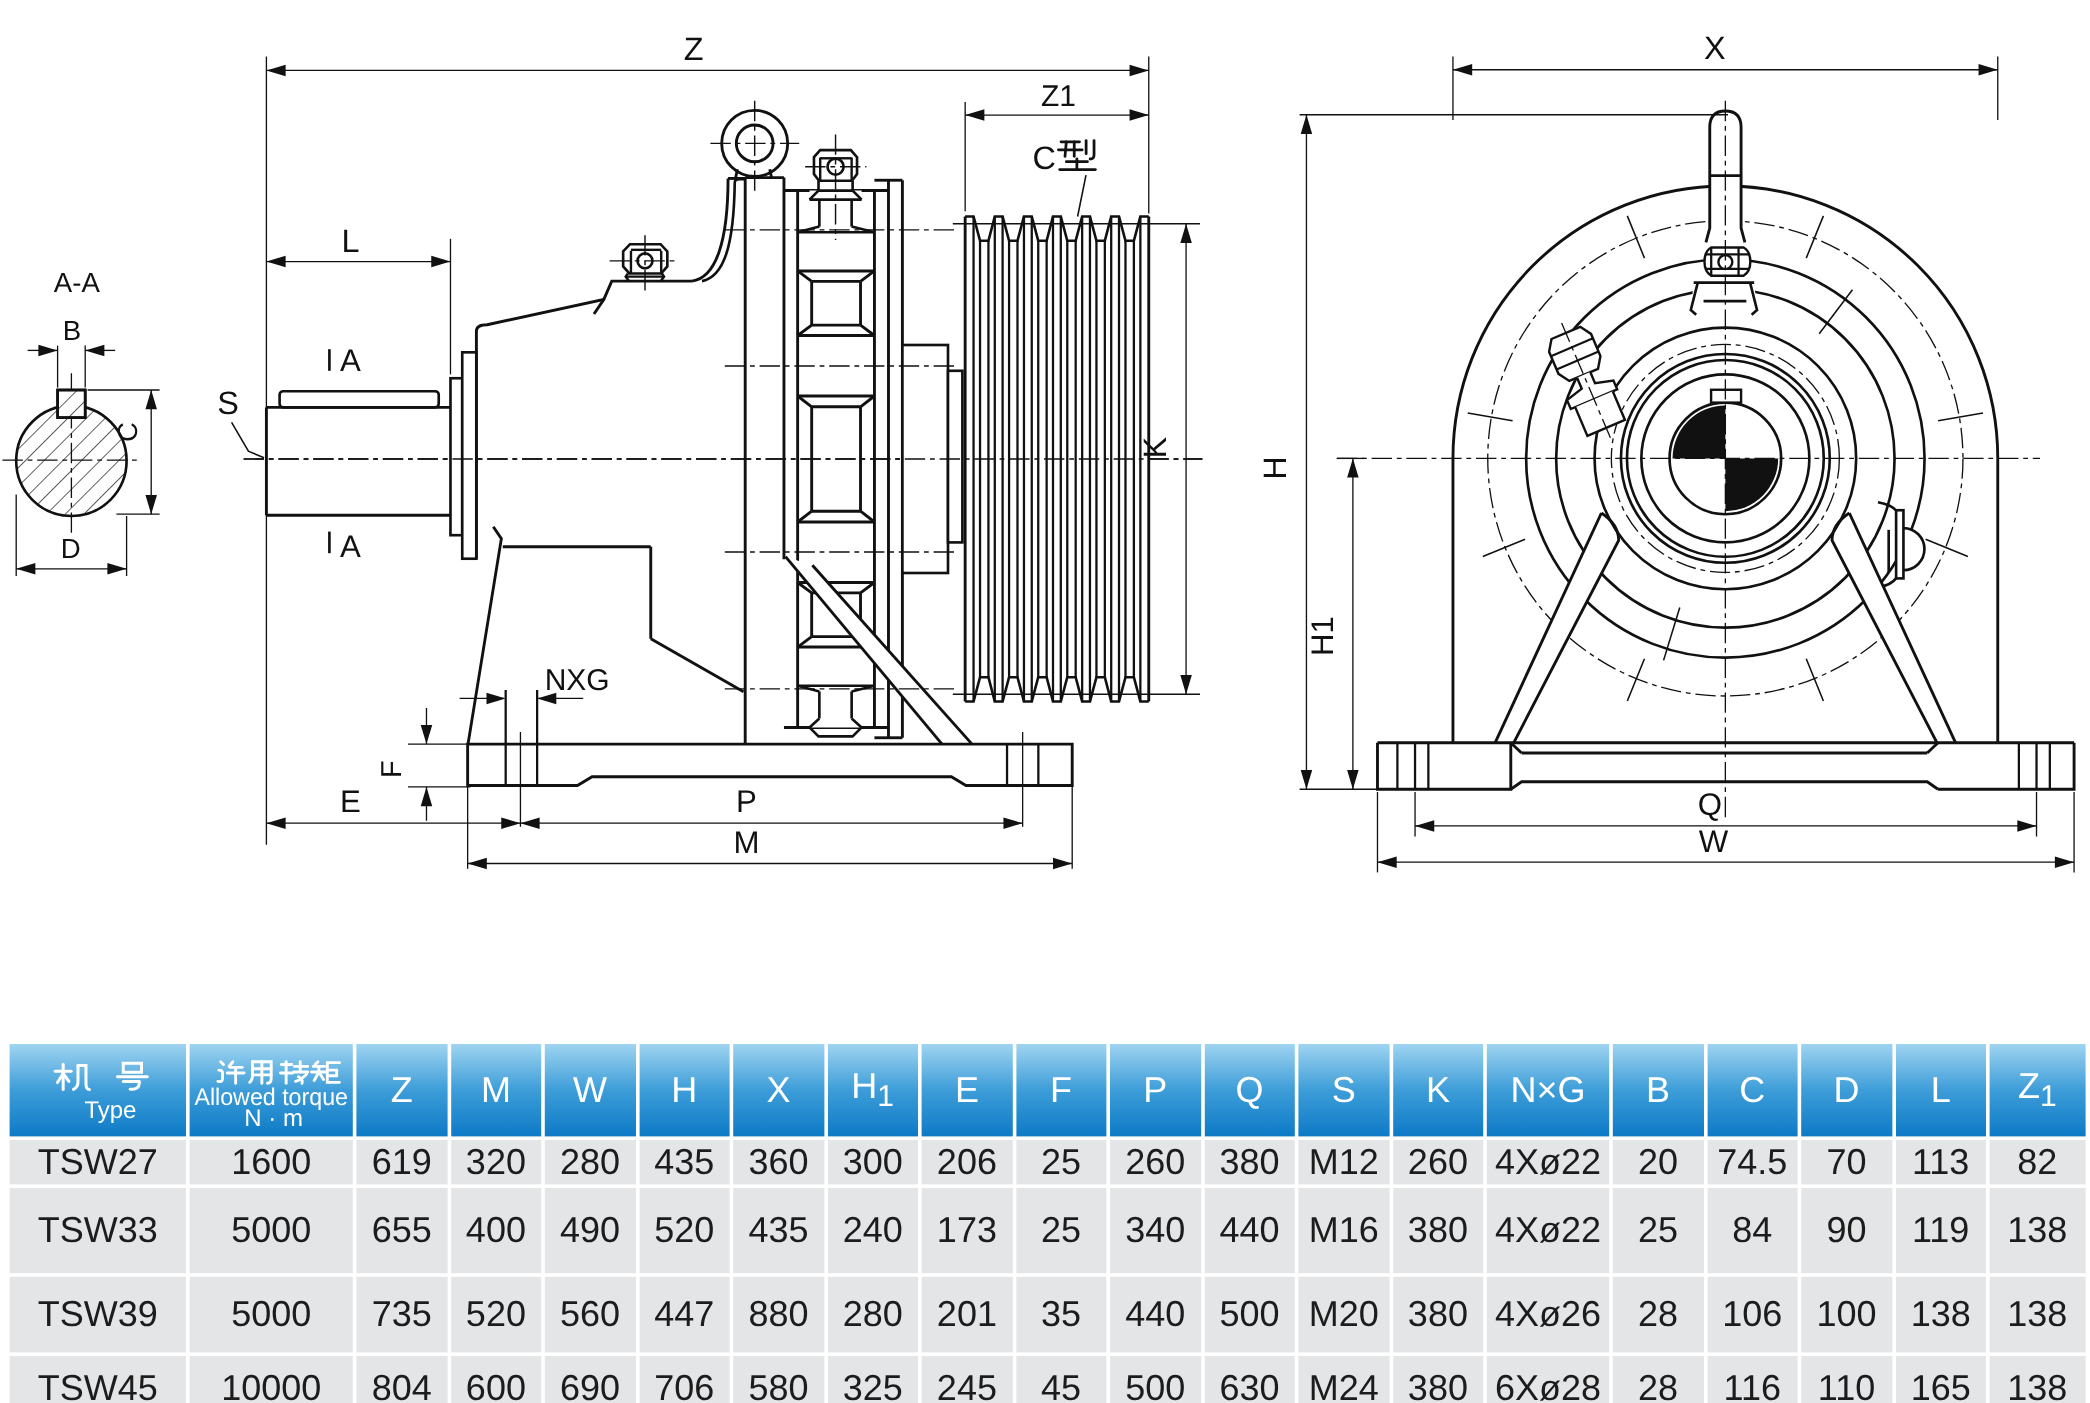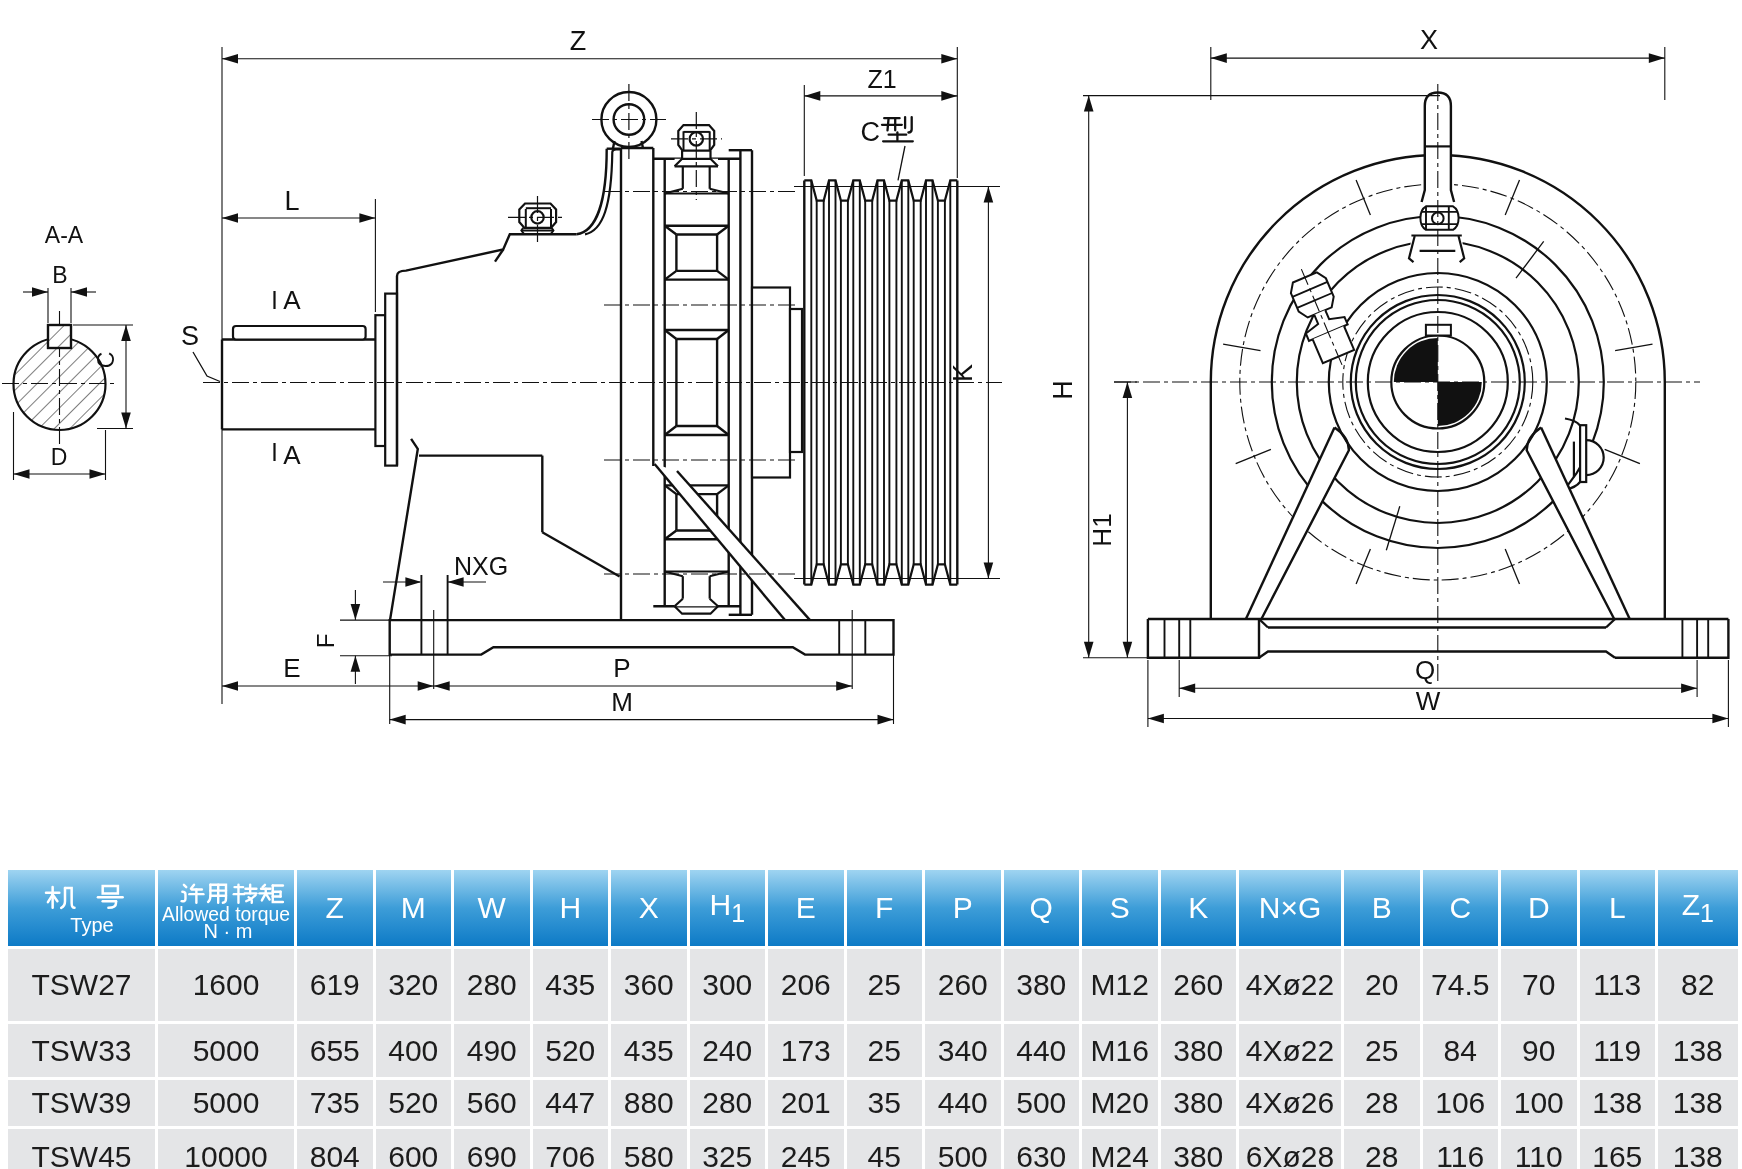--- a/index.html
+++ b/index.html
@@ -518,21 +518,21 @@
 <td>Q</td>
 <td>S</td>
 <td>K</td>
 <td>N×G</td>
 <td>B</td>
 <td>C</td>
 <td>D</td>
 <td>L</td>
 <td>Z<sub>1</sub></td>
 </tr>
-<tr style="height:72px">
+<tr style="height:37px">
 <td>TSW27</td>
 <td>1600</td>
 <td>619</td>
 <td>320</td>
 <td>280</td>
 <td>435</td>
 <td>360</td>
 <td>300</td>
 <td>206</td>
 <td>25</td>
@@ -540,21 +540,21 @@
 <td>380</td>
 <td>M12</td>
 <td>260</td>
 <td>4Xø22</td>
 <td>20</td>
 <td>74.5</td>
 <td>70</td>
 <td>113</td>
 <td>82</td>
 </tr>
-<tr style="height:53px">
+<tr style="height:71px">
 <td>TSW33</td>
 <td>5000</td>
 <td>655</td>
 <td>400</td>
 <td>490</td>
 <td>520</td>
 <td>435</td>
 <td>240</td>
 <td>173</td>
 <td>25</td>
@@ -562,21 +562,21 @@
 <td>440</td>
 <td>M16</td>
 <td>380</td>
 <td>4Xø22</td>
 <td>25</td>
 <td>84</td>
 <td>90</td>
 <td>119</td>
 <td>138</td>
 </tr>
-<tr style="height:46px">
+<tr style="height:63px">
 <td>TSW39</td>
 <td>5000</td>
 <td>735</td>
 <td>520</td>
 <td>560</td>
 <td>447</td>
 <td>880</td>
 <td>280</td>
 <td>201</td>
 <td>35</td>

